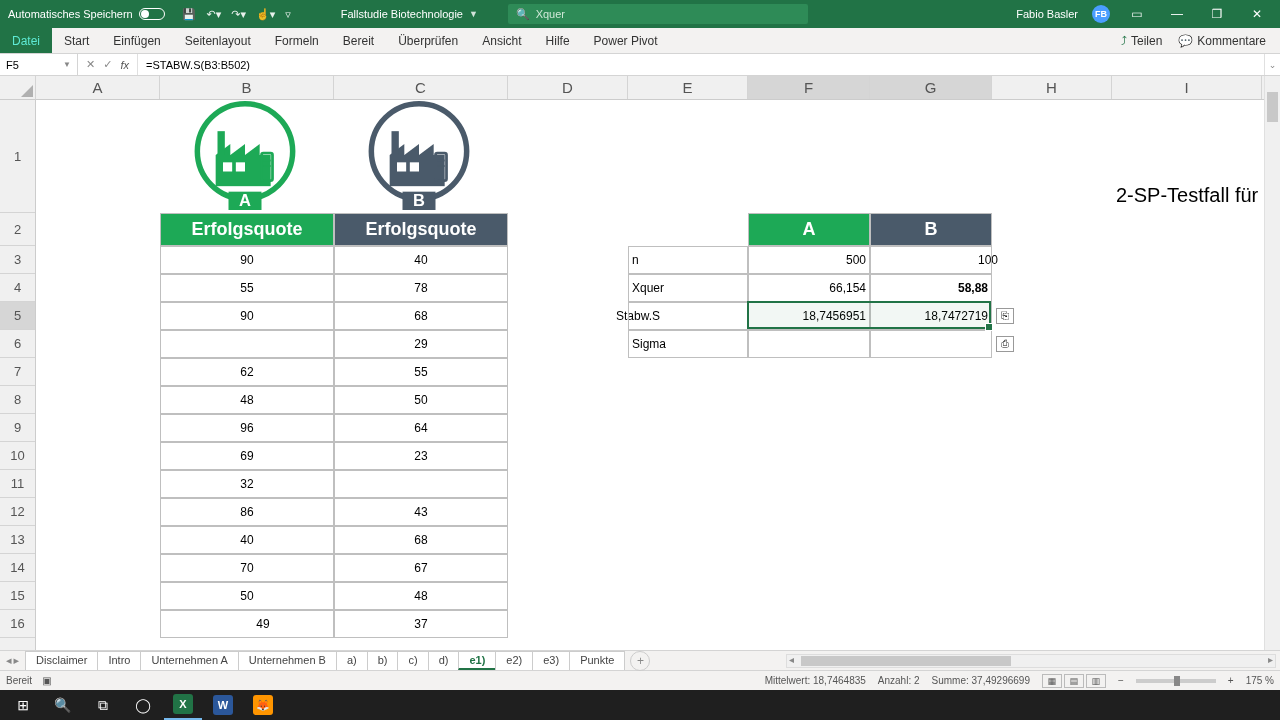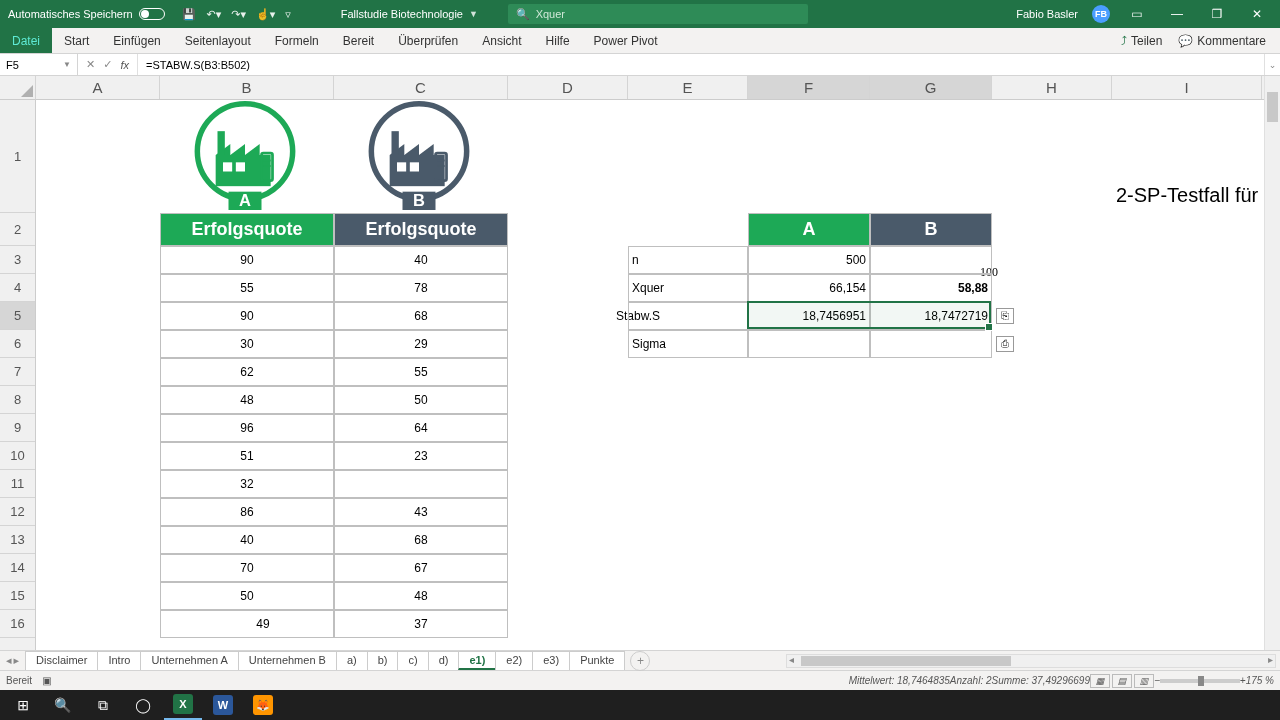--- a/index.html
+++ b/index.html
@@ -71,21 +71,21 @@
 .sheetbar .stab { padding: 2px 10px; border: 1px solid #ccc; border-bottom: none; background: #fff; margin-right: -1px; color: #444; }
 .sheetbar .stab.active { background: #fff; border-bottom: 2px solid #217346; color: #217346; font-weight: 600; }
 .sheetbar .addtab { width: 20px; height: 20px; display: flex; align-items: center; justify-content: center; color: #888; margin-left: 6px; border: 1px solid #ccc; border-radius: 50%; font-size: 12px; }
 .sheetbar .hscroll { margin-left: auto; width: 490px; height: 14px; background: #f0f0f0; border: 1px solid #ddd; position: relative; margin-right: 4px; }
 .sheetbar .hscroll::before { content: "◂"; position: absolute; left: 2px; top: -1px; font-size: 10px; color: #888; }
 .sheetbar .hscroll::after { content: "▸"; position: absolute; right: 2px; top: -1px; font-size: 10px; color: #888; }
 .sheetbar .hscroll .hthumb { position: absolute; left: 14px; top: 1px; bottom: 1px; width: 210px; background: #c8c8c8; }
 
 
 .statusbar { height: 20px; background: #f3f2f1; border-top: 1px solid #d4d4d4; display: flex; align-items: center; font-size: 10px; color: #555; padding: 0 6px; }
-.statusbar .right { margin-left: auto; display: flex; align-items: center; gap: 0; font-style: italic; }
+.statusbar .right { margin-left: auto; display: flex; align-items: center; gap: 12px; }
 .statusbar .views { display: flex; gap: 2px; }
 .statusbar .vbtn { width: 20px; height: 14px; border: 1px solid #bbb; display: flex; align-items: center; justify-content: center; font-size: 9px; }
 .statusbar .zoomslider { width: 80px; height: 4px; background: #ccc; position: relative; }
 .statusbar .zoomslider::after { content: ""; position: absolute; left: 38px; top: -3px; width: 6px; height: 10px; background: #888; }
 
 
 .taskbar { height: 30px; background: #1f1f1f; display: flex; align-items: center; gap: 2px; padding: 0 4px; }
 .taskbar .tbtn { width: 38px; height: 30px; display: flex; align-items: center; justify-content: center; color: #fff; font-size: 14px; }
 .taskbar .tbtn.win { font-size: 14px; }
 .taskbar .tbtn.active { border-bottom: 2px solid #76b9ed; }
@@ -224,25 +224,24 @@
     <line x1="80" y1="66" x2="88" y2="66" stroke="#4a5a6a" stroke-width="2"></line>
     <line x1="80" y1="72" x2="88" y2="72" stroke="#4a5a6a" stroke-width="2"></line>
     <rect x="42" y="100" width="36" height="20" fill="#4a5a6a"></rect>
     <text x="60" y="116" text-anchor="middle" fill="#fff" font-size="18" font-weight="bold" font-family="Arial">B</text>
   </svg></div>
       <div class="cell center" style="left: 124px; top: 113px; width: 174px; height: 33px;;background:#1da956;color:#fff;font-weight:600;font-size:18px">Erfolgsquote</div>
       <div class="cell center" style="left: 298px; top: 113px; width: 174px; height: 33px;;background:#4a5a6a;color:#fff;font-weight:600;font-size:18px">Erfolgsquote</div>
       <div class="cell center" style="left: 124px; top: 146px; width: 174px; height: 28px;">90</div>
       <div class="cell center" style="left: 124px; top: 174px; width: 174px; height: 28px;">55</div>
       <div class="cell center" style="left: 124px; top: 202px; width: 174px; height: 28px;">90</div>
-      <div class="cell center" style="left: 124px; top: 230px; width: 174px; height: 28px;">30</div>
       <div class="cell center" style="left: 124px; top: 258px; width: 174px; height: 28px;">62</div>
       <div class="cell center" style="left: 124px; top: 286px; width: 174px; height: 28px;">48</div>
       <div class="cell center" style="left: 124px; top: 314px; width: 174px; height: 28px;">96</div>
-      <div class="cell center" style="left: 124px; top: 342px; width: 174px; height: 28px;">51</div>
+      <div class="cell center" style="left: 124px; top: 342px; width: 174px; height: 28px;">69</div>
       <div class="cell center" style="left: 124px; top: 370px; width: 174px; height: 28px;">32</div>
       <div class="cell center" style="left: 124px; top: 398px; width: 174px; height: 28px;">86</div>
       <div class="cell center" style="left: 124px; top: 426px; width: 174px; height: 28px;">40</div>
       <div class="cell center" style="left: 124px; top: 454px; width: 174px; height: 28px;">70</div>
       <div class="cell center" style="left: 124px; top: 482px; width: 174px; height: 28px;">50</div>
       <div class="cell center" style="left: 124px; top: 510px; width: 206px; height: 28px;">49</div>
       <div class="cell center" style="left: 298px; top: 146px; width: 174px; height: 28px;">40</div>
       <div class="cell center" style="left: 298px; top: 174px; width: 174px; height: 28px;">78</div>
       <div class="cell center" style="left: 298px; top: 202px; width: 174px; height: 28px;">68</div>
       <div class="cell center" style="left: 298px; top: 230px; width: 174px; height: 28px;">29</div>
@@ -285,21 +284,21 @@
       <div style="position: absolute; left: 298px; top: 482px; width: 174px; height: 28px; border: 1px solid rgb(191, 191, 191);"></div>
       <div style="position: absolute; left: 124px; top: 510px; width: 174px; height: 28px; border: 1px solid rgb(191, 191, 191);"></div>
       <div style="position: absolute; left: 298px; top: 510px; width: 174px; height: 28px; border: 1px solid rgb(191, 191, 191);"></div>
       <div class="cell center" style="left: 712px; top: 113px; width: 122px; height: 33px;;background:#1da956;color:#fff;font-weight:600;font-size:18px">A</div>
       <div class="cell center" style="left: 834px; top: 113px; width: 122px; height: 33px;;background:#4a5a6a;color:#fff;font-weight:600;font-size:18px">B</div>
       <div class="cell left" style="left: 592px; top: 146px; width: 120px; height: 28px;">n</div>
       <div class="cell left" style="left: 592px; top: 174px; width: 120px; height: 28px;">Xquer</div>
       <div class="cell left" style="left: 576px; top: 202px; width: 120px; height: 28px;">Stabw.S</div>
       <div class="cell left" style="left: 592px; top: 230px; width: 120px; height: 28px;">Sigma</div>
       <div class="cell right" style="left: 712px; top: 146px; width: 122px; height: 28px;">500</div>
-      <div class="cell right" style="left: 834px; top: 158px; width: 132px; height: 28px; font-family: Liberation Serif, serif;">100</div>
+      <div class="cell right" style="left: 834px; top: 146px; width: 132px; height: 28px;">100</div>
       <div class="cell right" style="left: 712px; top: 174px; width: 122px; height: 28px;">66,154</div>
       <div class="cell right" style="left: 834px; top: 174px; width: 122px; height: 28px; font-weight: bold;">58,88</div>
       <div class="cell right" style="left: 712px; top: 202px; width: 122px; height: 28px;">18,7456951</div>
       <div class="cell right" style="left: 834px; top: 202px; width: 122px; height: 28px;">18,7472719</div>
       <div style="position: absolute; left: 592px; top: 146px; width: 120px; height: 28px; border: 1px solid rgb(191, 191, 191);"></div>
       <div style="position: absolute; left: 712px; top: 146px; width: 122px; height: 28px; border: 1px solid rgb(191, 191, 191);"></div>
       <div style="position: absolute; left: 834px; top: 146px; width: 122px; height: 28px; border: 1px solid rgb(191, 191, 191);"></div>
       <div style="position: absolute; left: 592px; top: 174px; width: 120px; height: 28px; border: 1px solid rgb(191, 191, 191);"></div>
       <div style="position: absolute; left: 712px; top: 174px; width: 122px; height: 28px; border: 1px solid rgb(191, 191, 191);"></div>
       <div style="position: absolute; left: 834px; top: 174px; width: 122px; height: 28px; border: 1px solid rgb(191, 191, 191);"></div>

